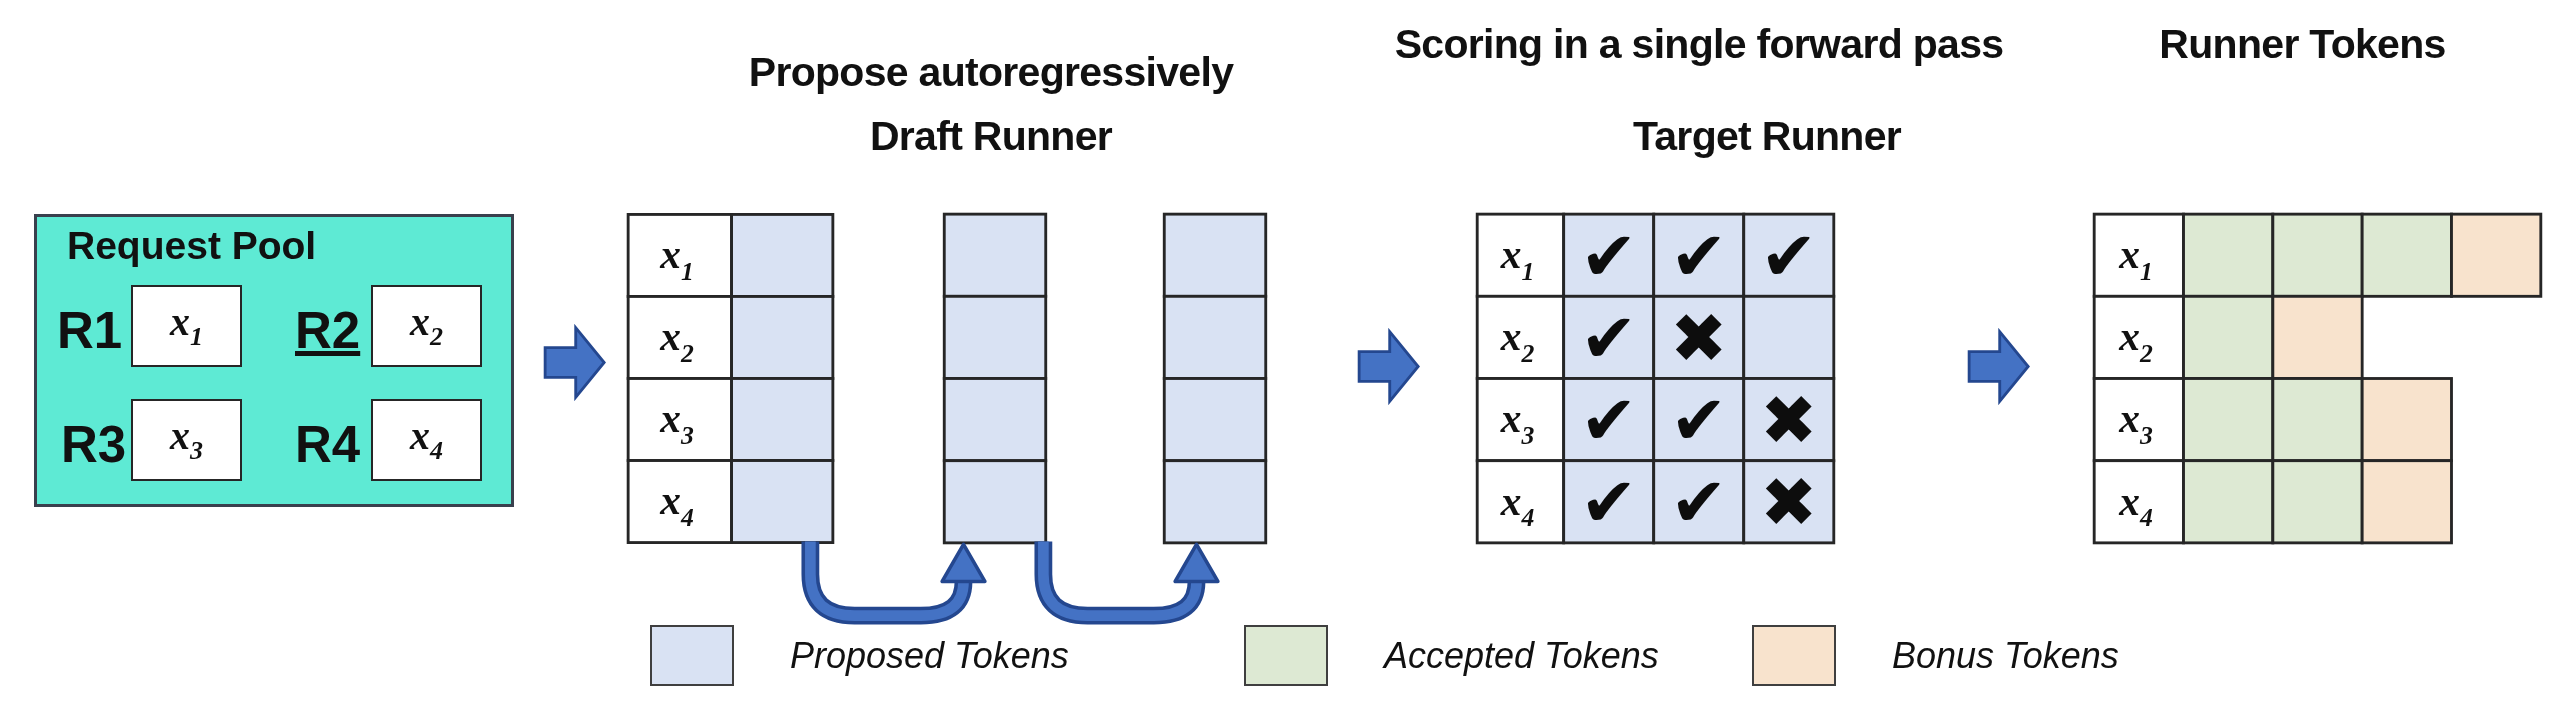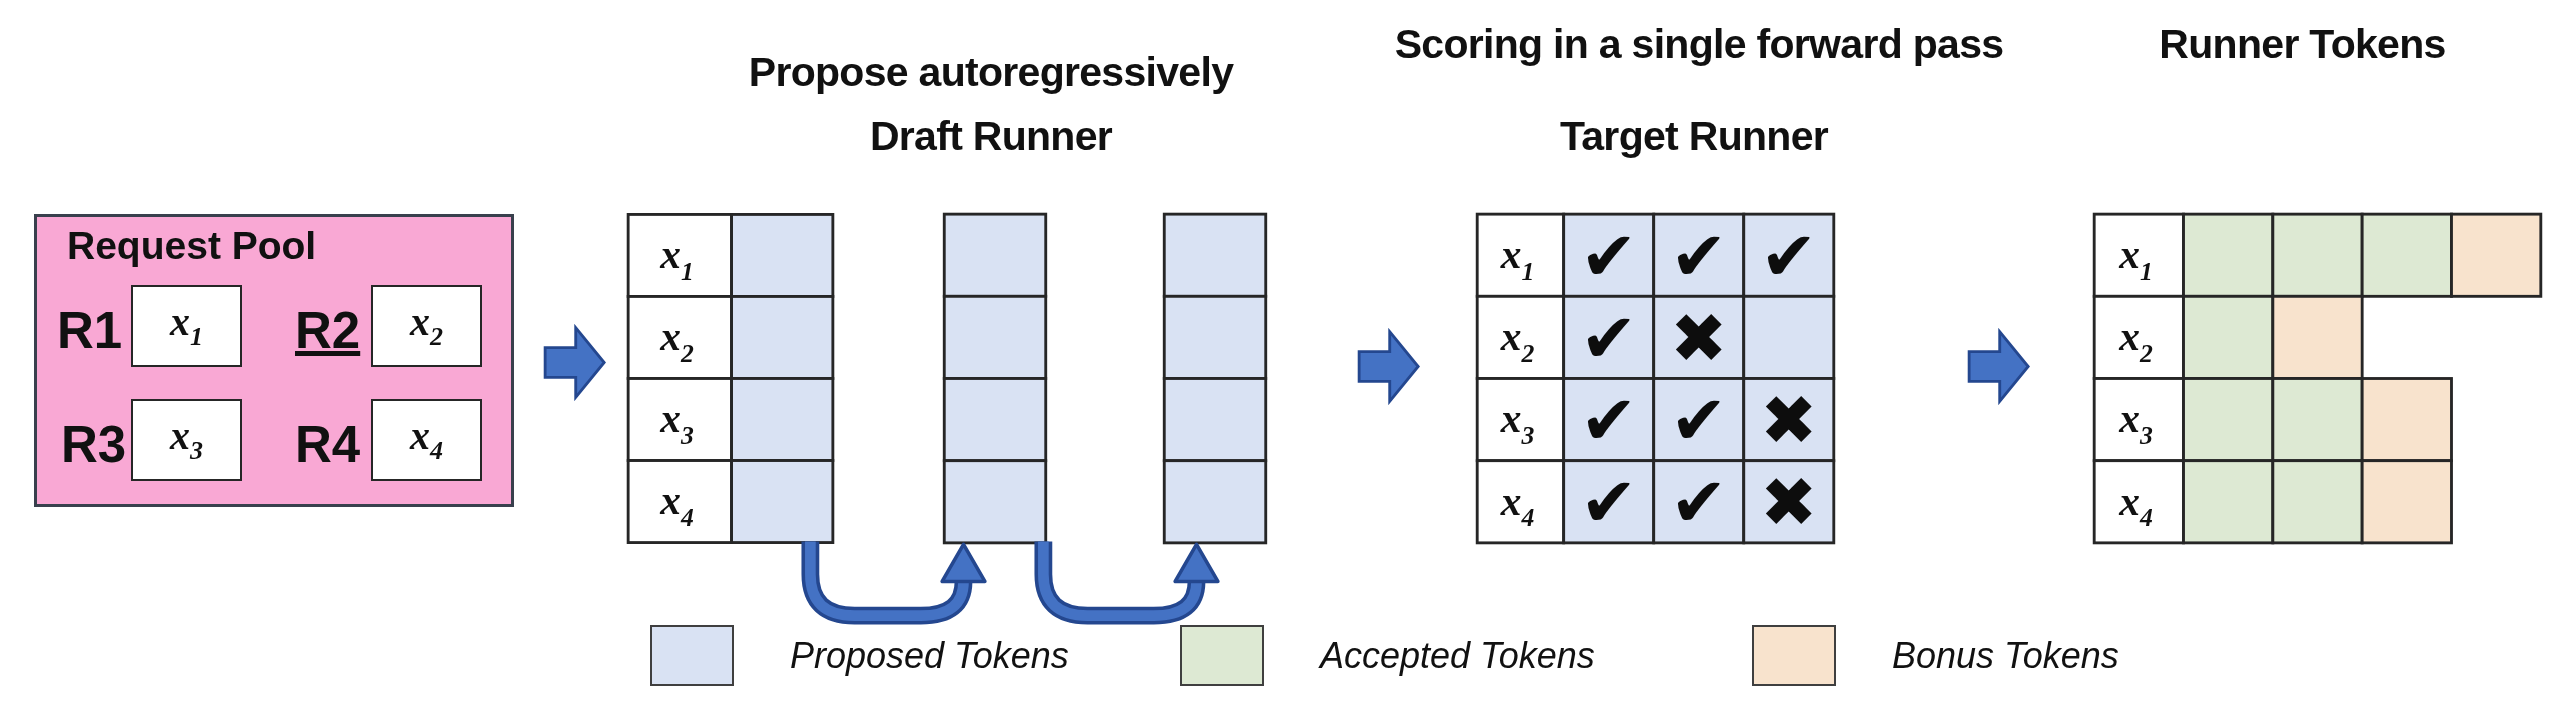--- a/index.html
+++ b/index.html
@@ -7,21 +7,21 @@
     position:relative; width:2576px; height:703px; background:#ffffff;
     font-family:"Liberation Sans", sans-serif; color:#111111; overflow:hidden;
   }
   .heading {
     position:absolute; text-align:center; font-size:41px; font-weight:600;
     letter-spacing:-0.7px; white-space:nowrap;
   }
   
   .pool {
     position:absolute; left:34px; top:214px; width:480px; height:293px;
-    border:3.6px solid #39404d; box-sizing:border-box; background:#f9a8d4;
+    border:3.6px solid #39404d; box-sizing:border-box; background:#5eead4;
   }
   .pool-title { position:absolute; left:30px; top:7.1px; font-size:39px; font-weight:600; }
   .req-label { position:absolute; font-size:51px; font-weight:600; white-space:nowrap; }
   .token-box {
     position:absolute; width:111px; height:82px; border:2.9px solid #262626;
     box-sizing:border-box; display:flex; align-items:center; justify-content:center;
     background:#ffffff;
   }
   .math { font-family:"Liberation Serif", serif; font-style:italic; font-weight:600; font-size:40px; line-height:1; }
   .math sub { font-size:26px; font-style:italic; vertical-align:-10px; line-height:1; }
@@ -35,21 +35,21 @@
   .legend-label { font-size:36px; font-weight:500; white-space:nowrap;font-style:italic; }
 </style>
 </head>
 <body>
 
 <div class="stage">
 
   <div class="heading" style="left:677px; top:21.4px; width:628px;margin-top:28px;">Propose autoregressively</div>
   <div class="heading" style="left:1385px; top:21.4px; width:628px;">Scoring in a single forward pass</div>
   <div class="heading" style="left:677px; top:113px; width:628px;">Draft Runner</div>
-  <div class="heading" style="left:1380px; top:113px; width:628px;">Target Runner</div>
+  <div class="heading" style="left:1453px; top:113px; width:628px;">Target Runner</div>
   <div class="heading" style="left:2092px; top:21.4px; width:421px;">Runner Tokens</div>
 
   <div class="pool">
     <div class="pool-title">Request Pool</div>
     <div id="pool-items">
         <div class="req-label" style="left: 20px; top: 84px;">R1</div>
         <div class="token-box" style="left: 94px; top: 68px;">
           <span class="math"><span>x</span><sub>1</sub></span>
         </div>
         <div class="req-label" style="left: 258px; top: 84px; text-decoration: underline;">R2</div>
@@ -170,21 +170,21 @@
         <rect x="128" y="348" width="125" height="115" fill="#dde9d3" stroke="#262626" stroke-width="4"></rect>
         <rect x="253" y="348" width="125" height="115" fill="#dde9d3" stroke="#262626" stroke-width="4"></rect>
         <rect x="378" y="348" width="125" height="115" fill="#f8e3cd" stroke="#262626" stroke-width="4"></rect>
       </svg></div>
 
   <div id="legend">
       <div class="legend-item" style="left: 650px;">
         <div class="swatch" style="background: rgb(217, 226, 243);"></div>
         <span class="legend-label">Proposed Tokens</span>
       </div>
-      <div class="legend-item" style="left: 1180px;">
+      <div class="legend-item" style="left: 1244px;">
         <div class="swatch" style="background: rgb(221, 233, 211);"></div>
         <span class="legend-label">Accepted Tokens</span>
       </div>
       <div class="legend-item" style="left: 1752px;">
         <div class="swatch" style="background: rgb(248, 227, 205);"></div>
         <span class="legend-label">Bonus Tokens</span>
       </div>
     </div>
 
 </div>

